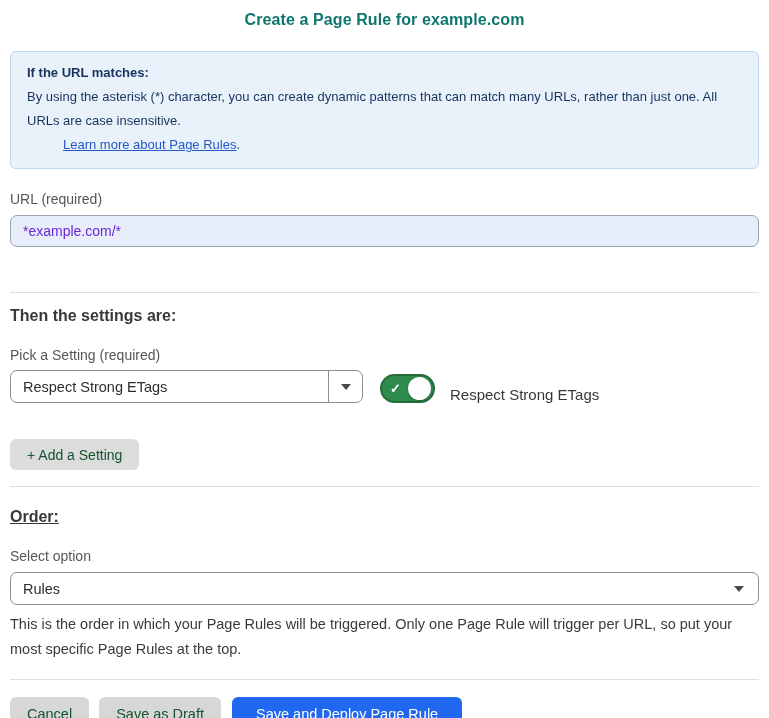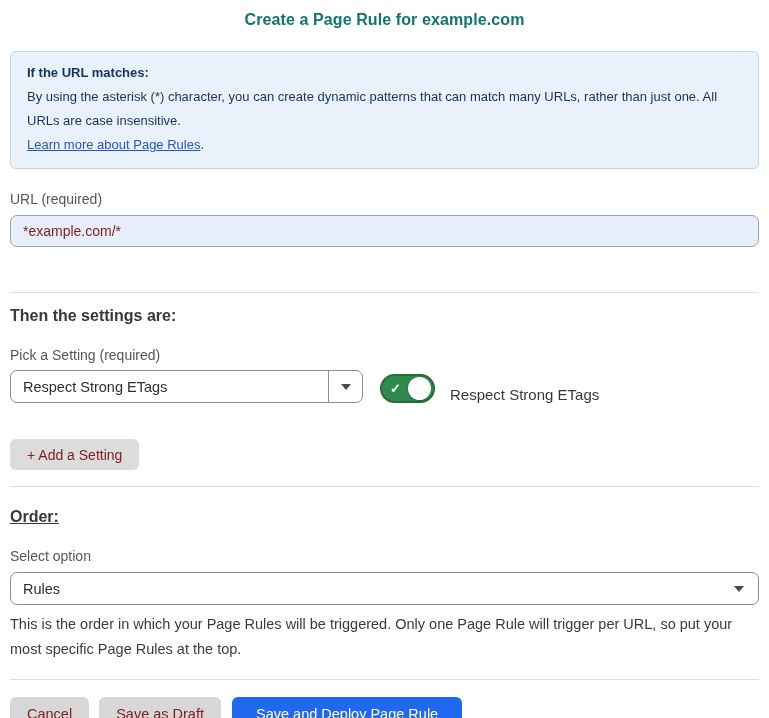--- a/index.html
+++ b/index.html
@@ -30,41 +30,42 @@
     padding: 9px 16px 11px;
     color: #16335e;
     font-size: 13px;
     line-height: 24px;
   }
   .info-box .info-heading { font-weight: 700; }
   .info-box a.info-link {
     color: #2358c5;
     text-decoration: underline;
     cursor: pointer;
+    margin-left: 36px;
   }
 
   .field-label {
     display: block;
     font-size: 14px;
     color: #565656;
     margin-top: 22px;
   }
 
   .url-input {
     display: block;
     width: 100%;
     height: 32px;
     margin-top: 8px;
     background: #e7edfb;
     border: 1px solid #9aa3b0;
     border-radius: 7px;
     padding: 0 12px;
     font-family: "Liberation Sans", sans-serif;
     font-size: 14px;
-    color: #7f1d1d;
+    color: #6d28d9;
     outline: none;
   }
 
   .divider {
     border: none;
     border-top: 1px solid #dedede;
     height: 0;
   }
   .divider-1 { margin-top: 45px; }
   .divider-2 { margin-top: 16px; }
@@ -156,21 +157,21 @@
 
   .btn {
     display: inline-flex;
     align-items: center;
     justify-content: center;
     height: 33px;
     border: none;
     border-radius: 6px;
     font-family: "Liberation Sans", sans-serif;
     font-size: 14.5px;
-    color: #7f1d1d;
+    color: #14532d;
     background: #d7d7d7;
     cursor: pointer;
     padding: 8px 17px;
   }
   .add-setting-btn {
     margin-top: 36px;
     height: 31px;
     font-size: 14px;
     background: #dcdcdc;
   }

